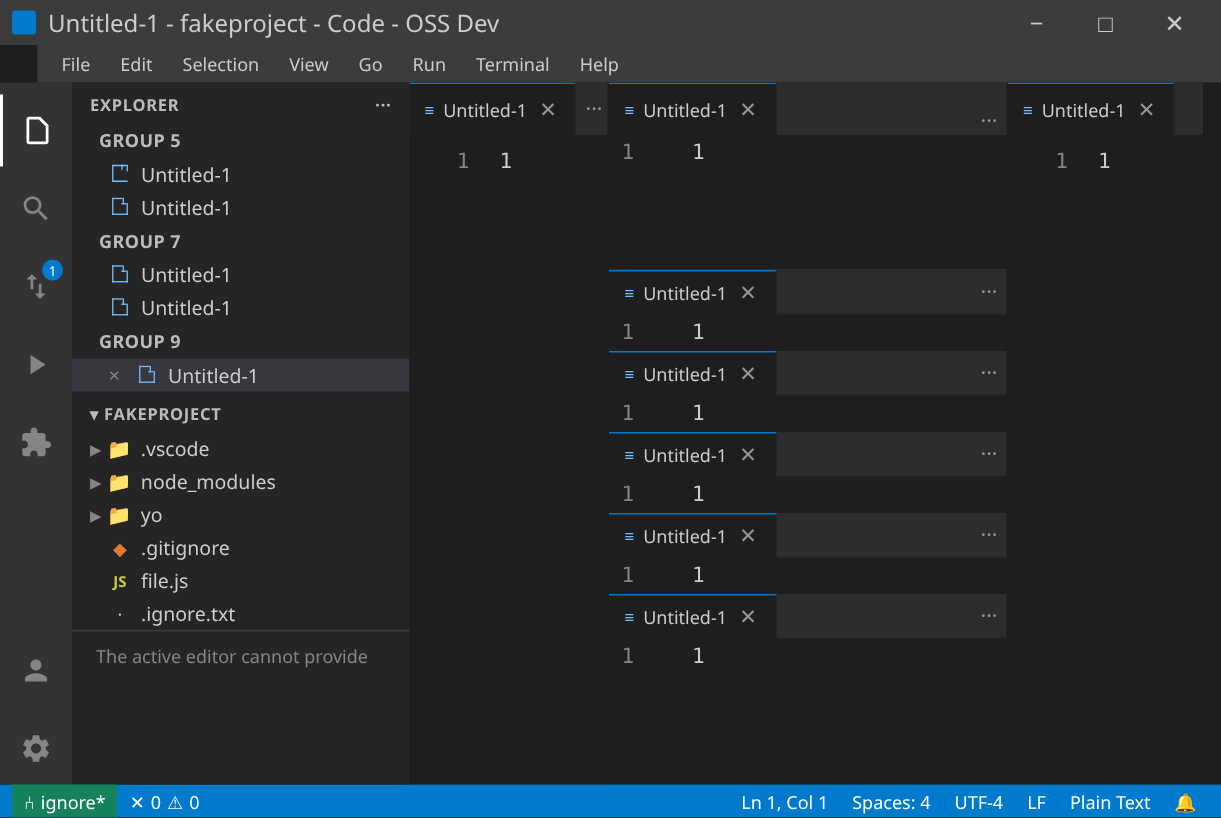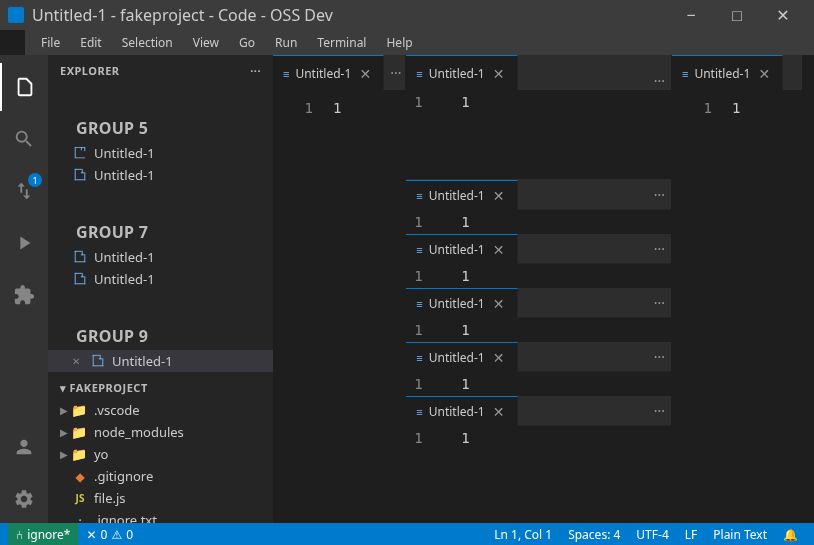--- a/index.html
+++ b/index.html
@@ -129,27 +129,26 @@
       color: #bbbbbb;
       text-transform: uppercase;
       letter-spacing: 0.5px;
       display: flex;
       align-items: center;
       justify-content: space-between;
       cursor: pointer;
     }
 
     .group-header {
-      padding: 3px 28px;
-      font-size: 16px;
+      padding: 3px 18px;
+      font-size: 12px;
       font-weight: 700;
       color: #bbbbbb;
       text-transform: uppercase;
       letter-spacing: 0.3px;
-      margin-top: 32px;
     }
 
     .sidebar-item {
       display: flex;
       align-items: center;
       padding: 2px 8px 2px 24px;
       font-size: 13px;
       color: #cccccc;
       cursor: pointer;
       gap: 6px;

